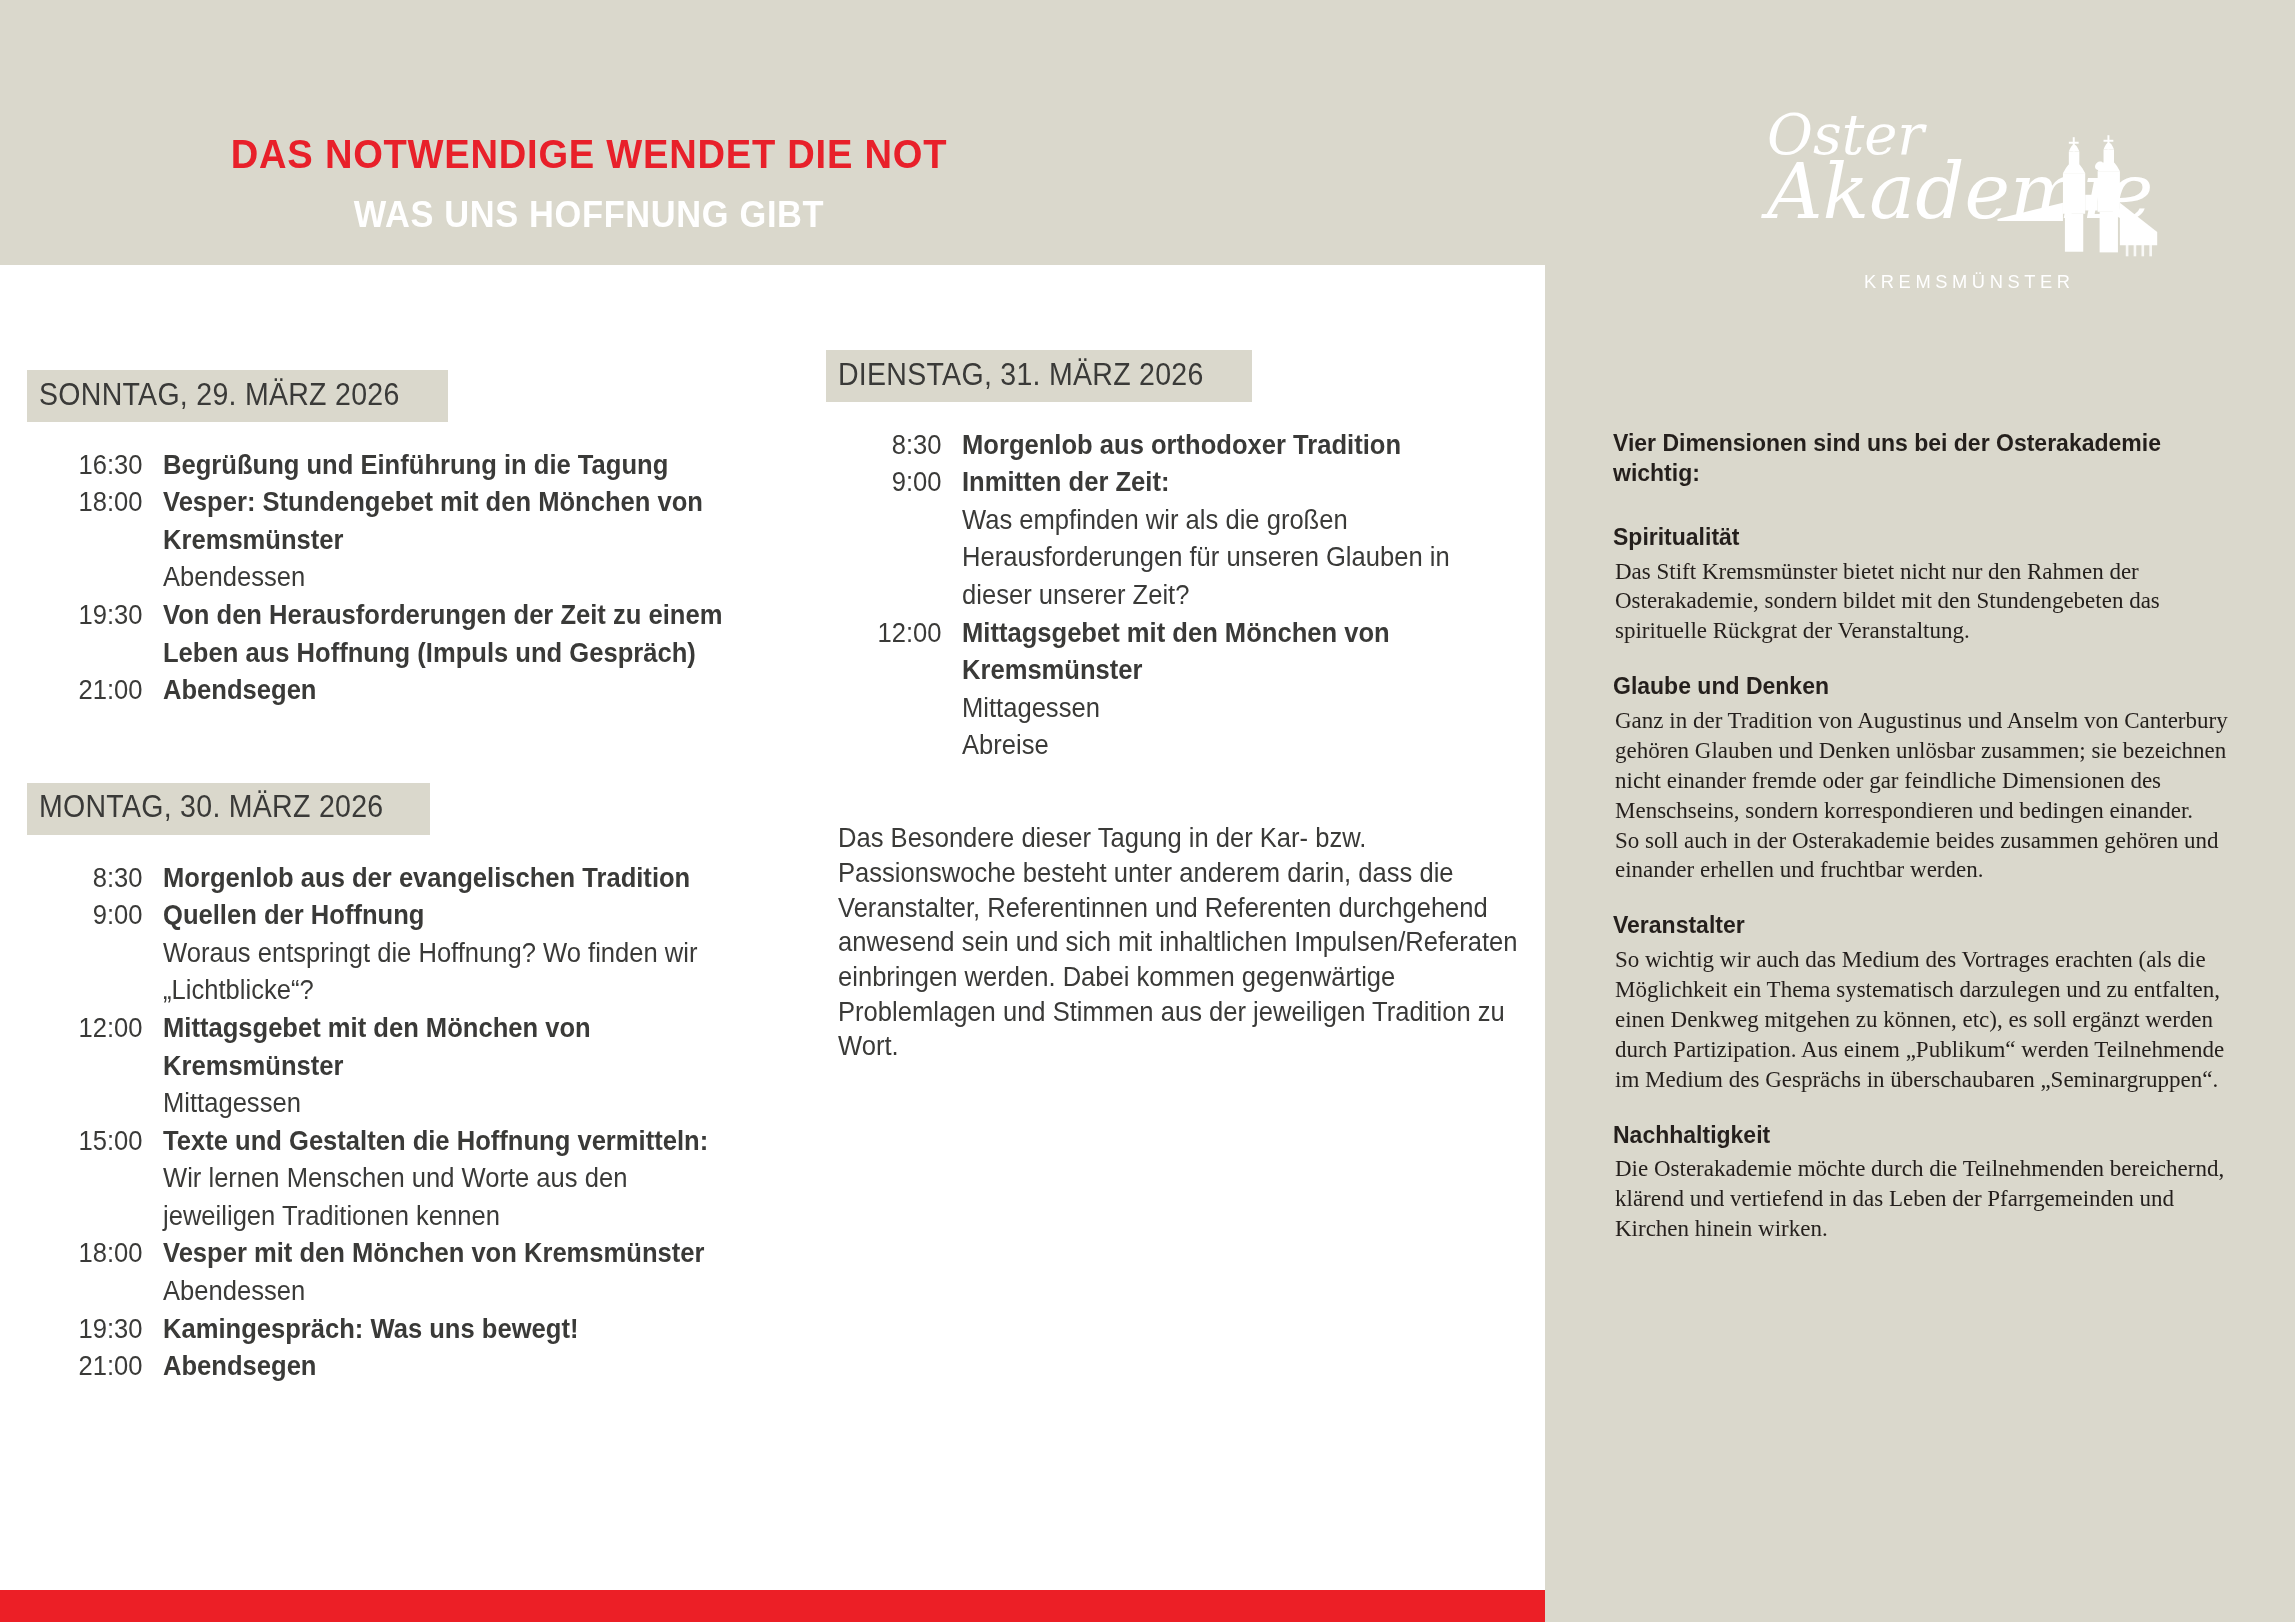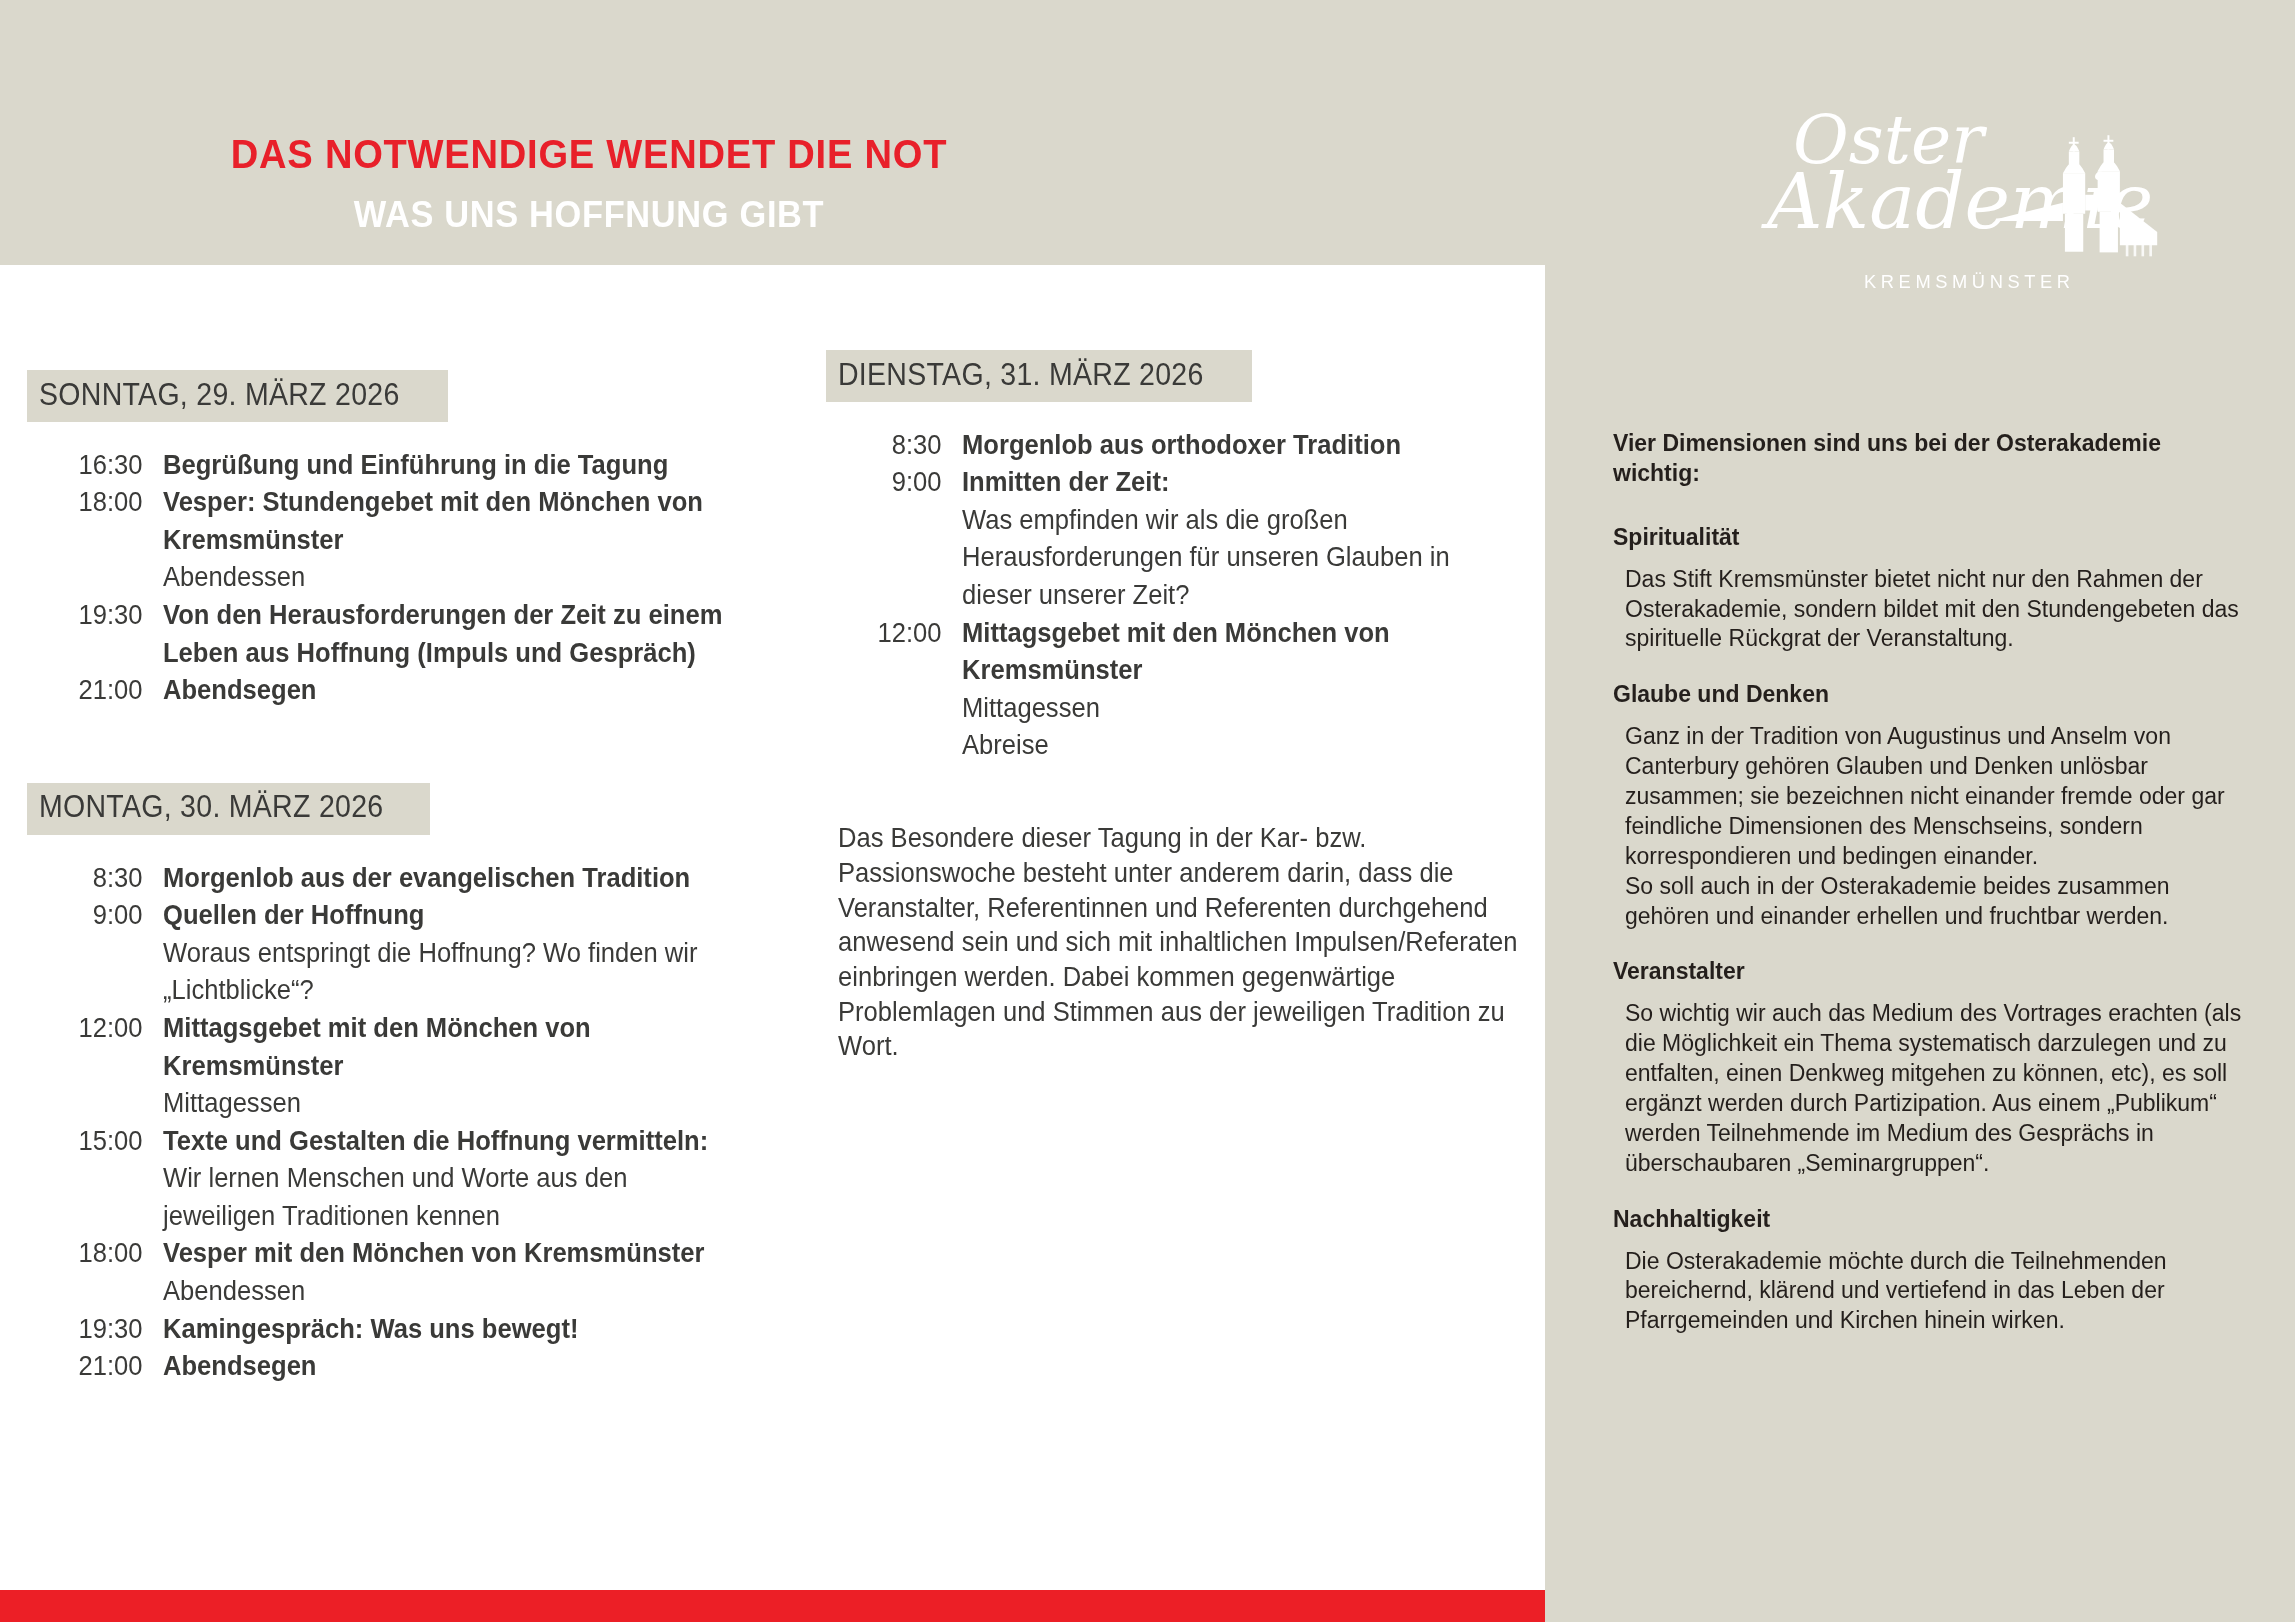--- a/index.html
+++ b/index.html
@@ -42,21 +42,21 @@
   }
   #logo svg{width:100%;height:100%;display:block;}
   #logo-script{
     position:absolute;left:0;top:0;width:366px;
     color:#ffffff;
     font-family:"DejaVu Serif",serif;
     font-style:italic;
     line-height:0.86;
     pointer-events:none;
   }
-  #logo-oster{font-size:68px;display:block;margin-left:26px;}
+  #logo-oster{font-size:56px;display:block;}
   #logo-akademie{font-size:77px;display:block;margin-left:0px;}
   #logo-krems{
     position:absolute;left:97px;top:160px;
     color:#ffffff;font-size:18.3px;letter-spacing:4.6px;
     font-family:"Liberation Sans",sans-serif;font-weight:300;
   }
   
   .col{position:absolute;top:0;}
   #col-left{left:39px;top:370px;width:733px;}
   #col-mid{left:838px;top:350px;width:707px;}
@@ -116,22 +116,22 @@
     color:#241f1c;
     font-family:"Liberation Serif",serif;
   }
   .sb-head{
     font-size:23px;font-weight:bold;line-height:1.30;
     margin:0 0 3.9px 0;
     font-family:Liberation Sans, sans-serif;
   }
   .sb-body{
     font-size:23px;font-weight:400;line-height:1.30;
-    margin:12px;
-    font-family:Liberation Sans, sans-serif;
+    margin:2px;
+    font-family:Liberation Serif, serif;
   }
   .sb-block{margin-bottom:26px;}
   .sb-block.first{margin-bottom:34px;}
   
   #red-bar{
     position:absolute;left:0;top:1590px;width:1545px;height:33px;
     background:#ec1f26;
   }
 </style>
 </head>

